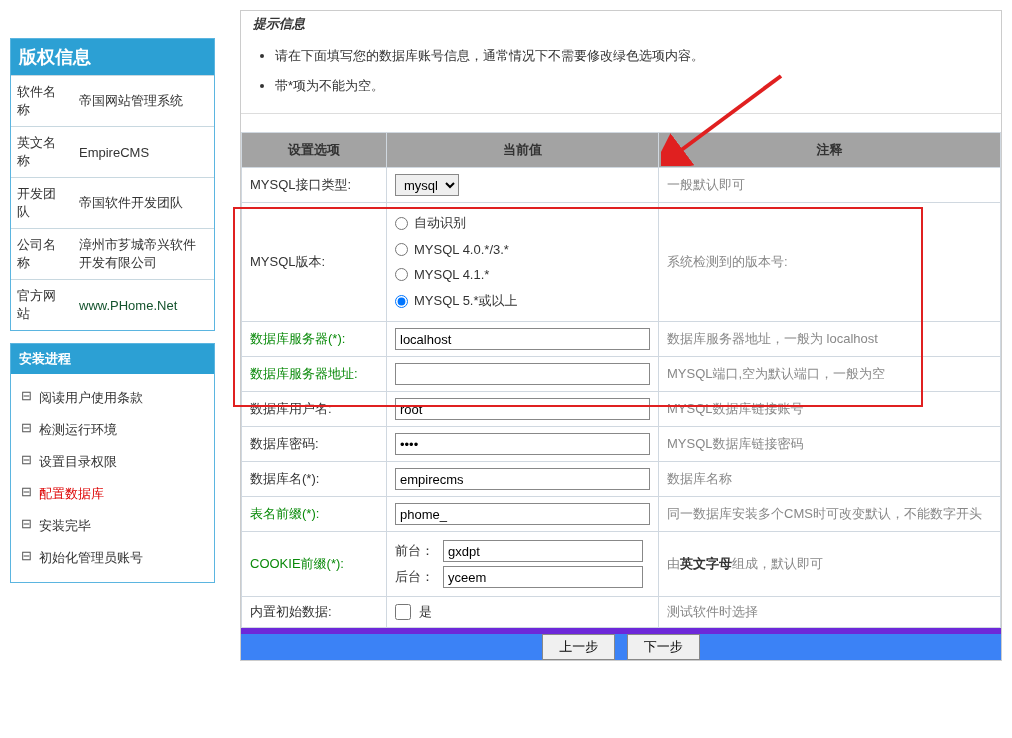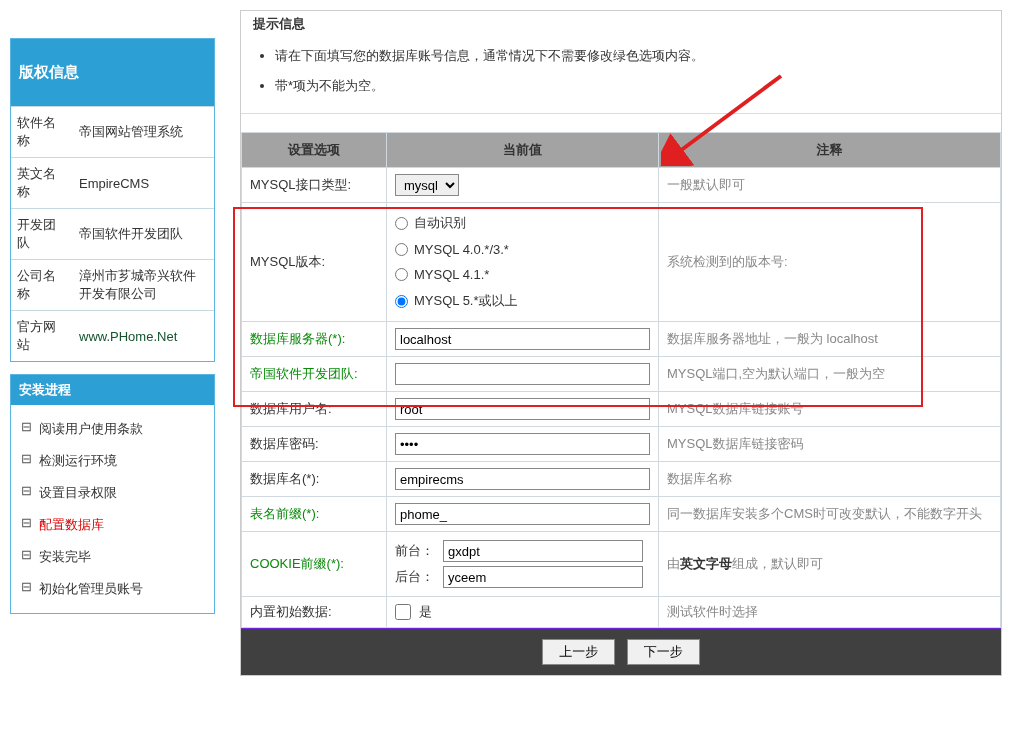--- a/index.html
+++ b/index.html
@@ -2,35 +2,35 @@
 <html><head>
 <meta charset="utf-8">
 <style>
 * { box-sizing: border-box; margin: 0; padding: 0; }
 body { font-family: Arial, "Microsoft YaHei", sans-serif; font-size: 13px; color: #333; background: #fff; }
 .page { display: flex; padding: 10px; gap: 25px; }
 .left-col { width: 205px; flex-shrink: 0; }
 .right-col { flex: 1; border: 1px solid #ccc; padding: 0; background: #fff; min-width: 740px; }
 
 .info-box { border: 1px solid #5bb5e0; margin-bottom: 12px; margin-top: 28px; }
-.info-box .hdr { background: #2ca0d4; color: #fff; padding: 24px 8px; font-weight: bold; font-size: 15px; }
+.info-box .hdr { background: #2ca0d4; color: #fff; padding: 6px 8px; font-weight: bold; font-size: 18px; }
 .info-box table { width: 100%; border-collapse: collapse; }
 .info-box td { border-top: 1px solid #c8d8e0; padding: 7px 6px; font-size: 13px; }
 .info-box td.k { width: 62px; }
 .info-box a { color: #14532d; text-decoration: none; }
 
 .prog-box { border: 1px solid #5bb5e0; }
 .prog-box .hdr { background: #2ca0d4; color: #fff; padding: 6px 8px; font-weight: bold; font-size: 13px; }
 .prog-box ul { list-style: none; padding: 8px 0; }
 .prog-box li { padding: 7px 10px 7px 28px; font-size: 13px; position: relative; }
 .prog-box li::before { content: "⊟"; position: absolute; left: 10px; top: 6px; font-size: 13px; color: #555; }
 .prog-box li.cur { color: #d00; }
 
 .tips { padding: 4px 12px 12px 12px; border-bottom: 1px solid #ddd; }
-.tips .ti { font-weight: bold; margin-bottom: 8px; font-size: 13px; }
+.tips .ti { font-weight: bold; margin-bottom: 8px; font-size: 13px; font-style: italic; }
 .tips ul { list-style: disc; padding-left: 22px; }
 .tips li { padding: 6px 0; font-size: 13px; }
 
 .cfg { width: 100%; border-collapse: collapse; margin-top: 18px; }
 .cfg th { background: #a3a3a3; padding: 8px; border: 1px solid #d0d8e0; font-weight: bold; font-size: 13px; }
 .cfg td { border: 1px solid #d0d8e0; padding: 6px 8px; font-size: 13px; vertical-align: middle; }
 .cfg td.lbl { width: 145px; }
 .cfg td.val { width: 270px; }
 .cfg td.note { color: #888; }
 .green { color: #0a8a0a; }
@@ -42,21 +42,21 @@
 .radio-row { display: flex; align-items: center; gap: 6px; padding: 5px 0; }
 .radio-row input { margin: 0; }
 
 .cookie-row { display: flex; align-items: center; gap: 6px; padding: 2px 0; }
 .cookie-row span { width: 42px; }
 .cookie-row input { width: 200px; height: 22px; }
 
 .chk-row { display: flex; align-items: center; gap: 8px; }
 .chk-row input { width: 16px; height: 16px; }
 
-.btns { text-align: center; padding: 10px; background: #404040; border-top: 1px solid #6d28d9; }
+.btns { text-align: center; background: #3b82f6; border-top: 6px solid #6d28d9; }
 .btns button { padding: 3px 16px; margin: 0 4px; font-size: 13px; border: 1px solid #888; background: #f0f0f0; cursor: pointer; }
 
 .highlight-box { position: absolute; border: 2px solid #e02020; pointer-events: none; }
 .arrow { position: absolute; color: #e02020; pointer-events: none; }
 
 .container { position: relative; }
 </style>
 </head>
 <body>
 
@@ -146,21 +146,21 @@
               </label>
             </td>
           <td class="note">系统检测到的版本号:</td>
         </tr>
         <tr>
           <td class="lbl green">数据库服务器(*):</td>
           <td class="val"><input type="text" class="txt" value="localhost" style=""></td>
           <td class="note">数据库服务器地址，一般为 localhost</td>
         </tr>
         <tr>
-          <td class="lbl green">帝国软件开发团队:</td>
+          <td class="lbl green">数据库服务器地址:</td>
           <td class="val"><input type="text" class="txt" value="" style=""></td>
           <td class="note">MYSQL端口,空为默认端口，一般为空</td>
         </tr>
         <tr>
           <td class="lbl">数据库用户名:</td>
           <td class="val"><input type="text" class="txt" value="root" style=""></td>
           <td class="note">MYSQL数据库链接账号</td>
         </tr>
         <tr>
           <td class="lbl">数据库密码:</td>

